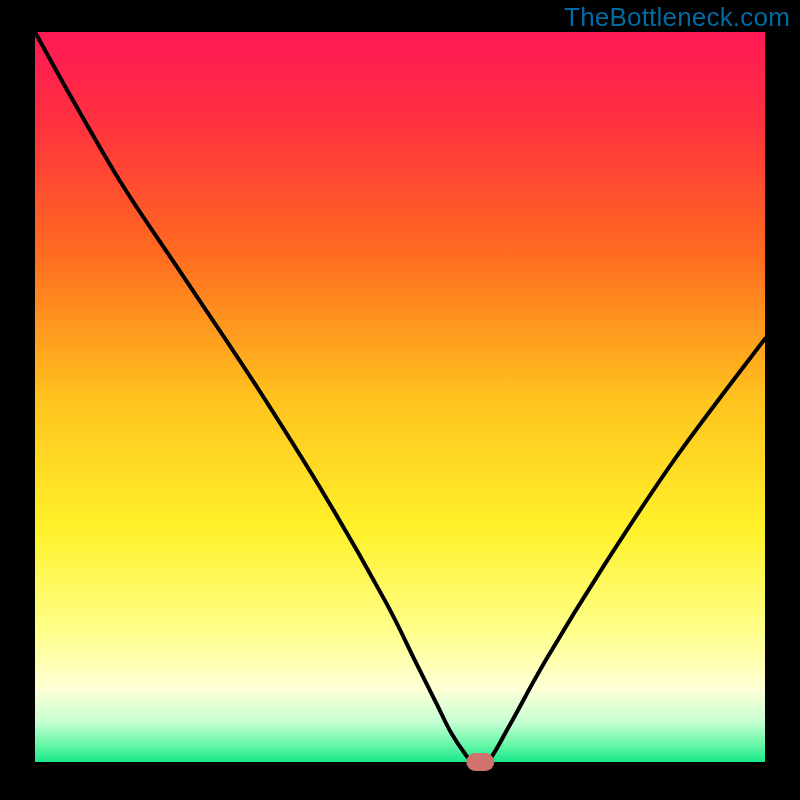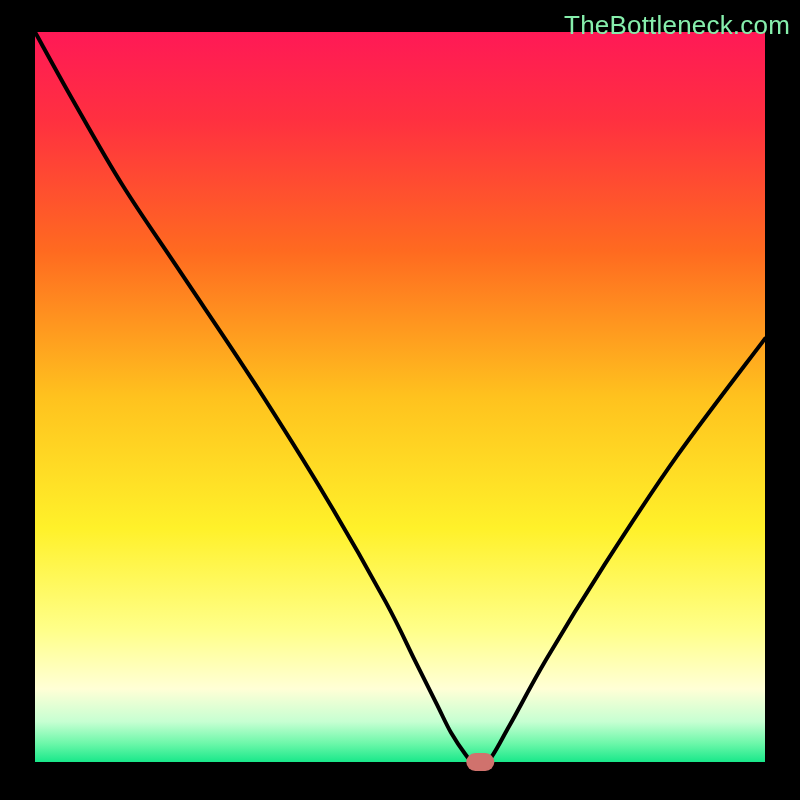--- a/index.html
+++ b/index.html
@@ -12,27 +12,26 @@
   }
   .container {
     position: relative;
     width: 800px;
     height: 800px;
   }
   .watermark {
     position: absolute;
     top: 2px;
     right: 10px;
-    color: #86efac;
+    color: #0369a1;
     font-family: Arial, Helvetica, sans-serif;
     font-size: 26px;
     font-weight: 500;
     z-index: 10;
     letter-spacing: 0.2px;
-    margin-top: 8px;
   }
   svg {
     position: absolute;
     top: 0;
     left: 0;
   }
 </style>
 </head>
 <body>
 <div class="container">

